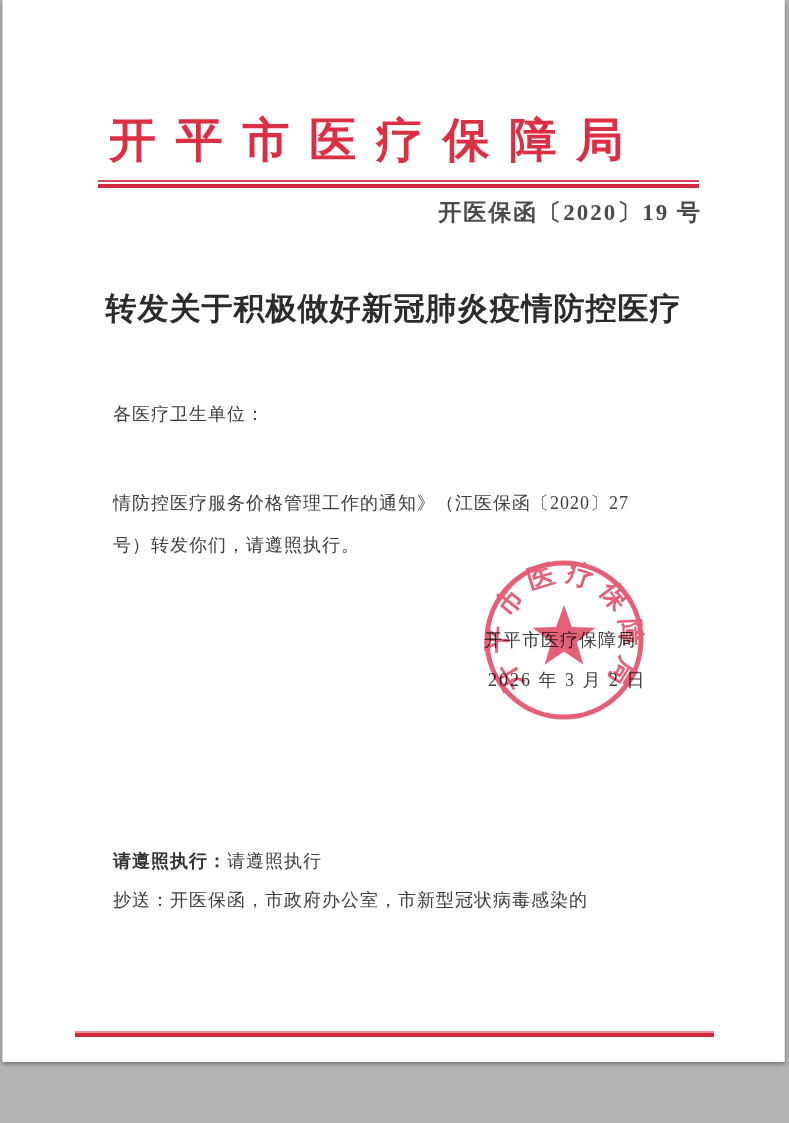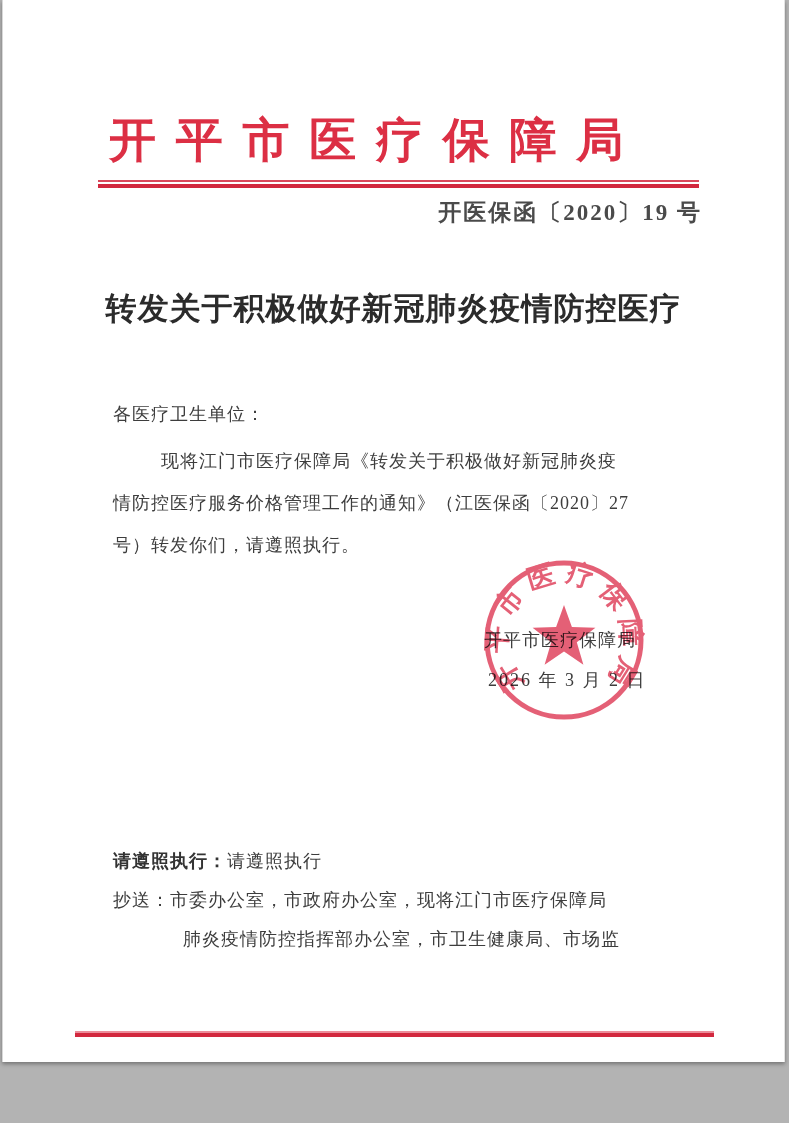--- a/index.html
+++ b/index.html
@@ -88,43 +88,41 @@
   </div>
 
   <div class="abs doc-number">开医保函〔2020〕19 号</div>
 
   <div class="abs doc-title">
     <div>转发关于积极做好新冠肺炎疫情防控医疗</div>
   </div>
 
   <div class="abs body-text salutation">各医疗卫生单位：</div>
 
-  <div class="abs body-text para-l1">现将江门市医疗保障局《转发关于积极做好新冠肺炎疫</div>
   <div class="abs body-text para-l2">情防控医疗服务价格管理工作的通知》（江医保函〔2020〕27</div>
   <div class="abs body-text para-l3">号）转发你们，请遵照执行。</div>
 
   <div class="abs body-text signature-agency">开平市医疗保障局</div>
   <div class="abs body-text signature-date">2026 年 3 月 2 日</div>
 
   <svg class="abs seal" viewBox="0 0 170 170">
     <circle cx="85" cy="85" r="77" fill="none" stroke-width="5" style="stroke:var(--seal_red,#e14a63)"></circle>
     <path id="seal-arc" d="M 47.7 129.4 A 58 58 0 1 1 122.3 129.4" fill="none"></path>
     <text style="fill:var(--seal_red,#e14a63)">
       <textPath href="#seal-arc" startOffset="2">开平市医疗保障局</textPath>
     </text>
     <polygon style="fill:var(--seal_red,#e14a63)" points="85,50 92.9,72.1 116.4,72.8 97.8,87.2 104.4,109.7 85,96.5 65.6,109.7 72.2,87.2 53.6,72.8 77.1,72.1"></polygon>
   </svg>
 
   <div class="abs body-text disclosure">
     <span class="lbl">请遵照执行：</span><span>请遵照执行</span>
   </div>
 
   <div class="abs body-text cc-l1">
-    <span class="lbl">抄送：</span><span>市委办公室，市政府办公室，现将江门市医疗保障局</span>
+    <span class="lbl">抄送：</span><span>开医保函，市政府办公室，市新型冠状病毒感染的</span>
   </div>
-  <div class="abs body-text cc-l2">肺炎疫情防控指挥部办公室，市卫生健康局、市场监</div>
 
   <div class="abs bottom-rule">
     <div class="r-lite"></div>
     <div class="r-main"></div>
   </div>
 
 </div>
 
 </body></html>

